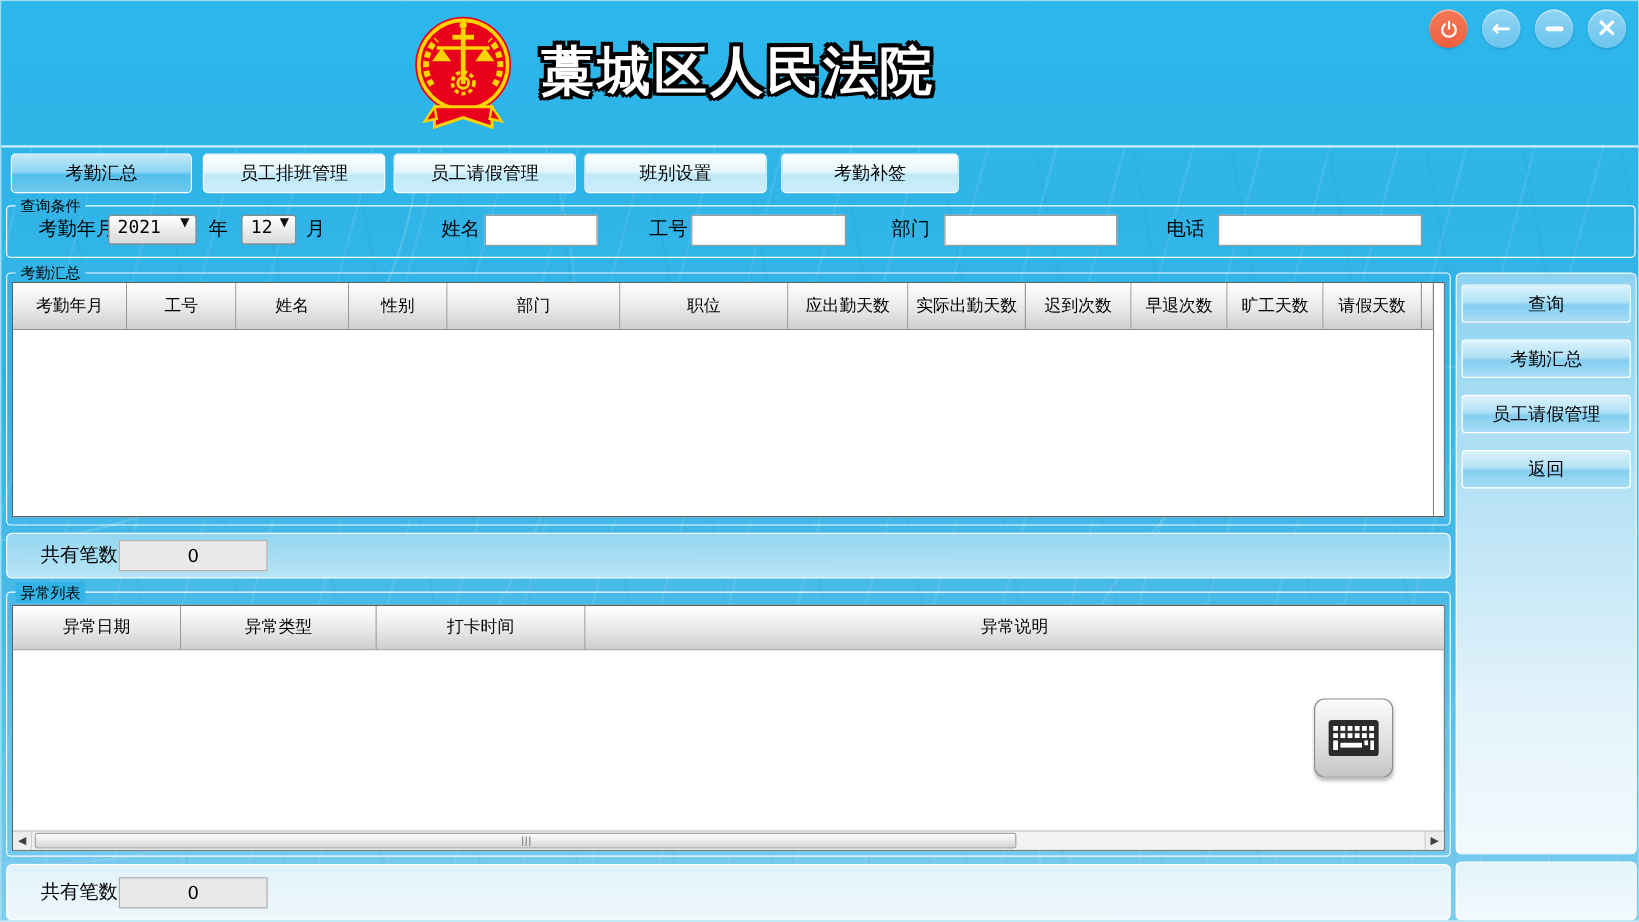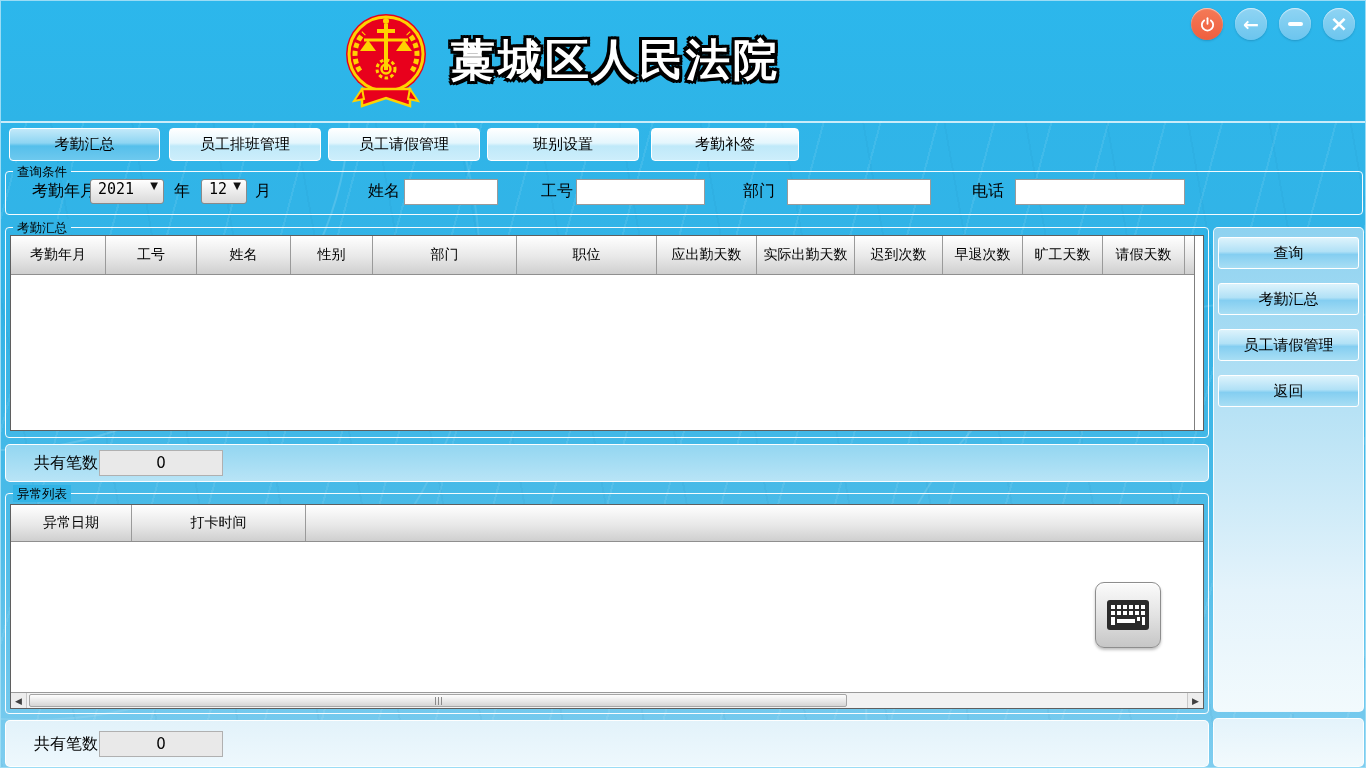--- a/index.html
+++ b/index.html
@@ -247,22 +247,24 @@
 
   <div class="count-panel top" style="left:4px;top:443px;width:1204px;height:38px;">
     <span class="count-label">共有笔数:</span>
     <div class="count-box">0</div>
   </div>
 
   <div class="groupbox" style="left:4px;top:492px;width:1204px;height:221px;">
     <span class="group-label">异常列表</span>
     <div class="table-shell" style="left:4px;top:10px;right:4px;bottom:4px;flex-direction:column;">
       <div class="thead exc-head">
-        <div class="th" style="width:121px;font-family:Liberation Serif, serif;">异常日期</div>
+        <div class="th" style="width:140px;font-family:Liberation Serif, serif;">异常日期</div>
+        <div class="th" style="width:163px;">异常类型</div>
         <div class="th" style="width:174px;">打卡时间</div>
+        <div class="th fill">异常说明</div>
       </div>
       <div class="tbody">
         <div class="kb-btn">
           <svg width="42" height="30" viewBox="0 0 42 30">
             <rect x="0" y="0" width="42" height="30" rx="3" fill="#2b2b2b"></rect>
             <g fill="#ffffff">
               <rect x="4" y="5" width="4" height="4"></rect>
                 <rect x="10" y="5" width="4" height="4"></rect>
                 <rect x="16" y="5" width="4" height="4"></rect>
                 <rect x="22" y="5" width="4" height="4"></rect>

